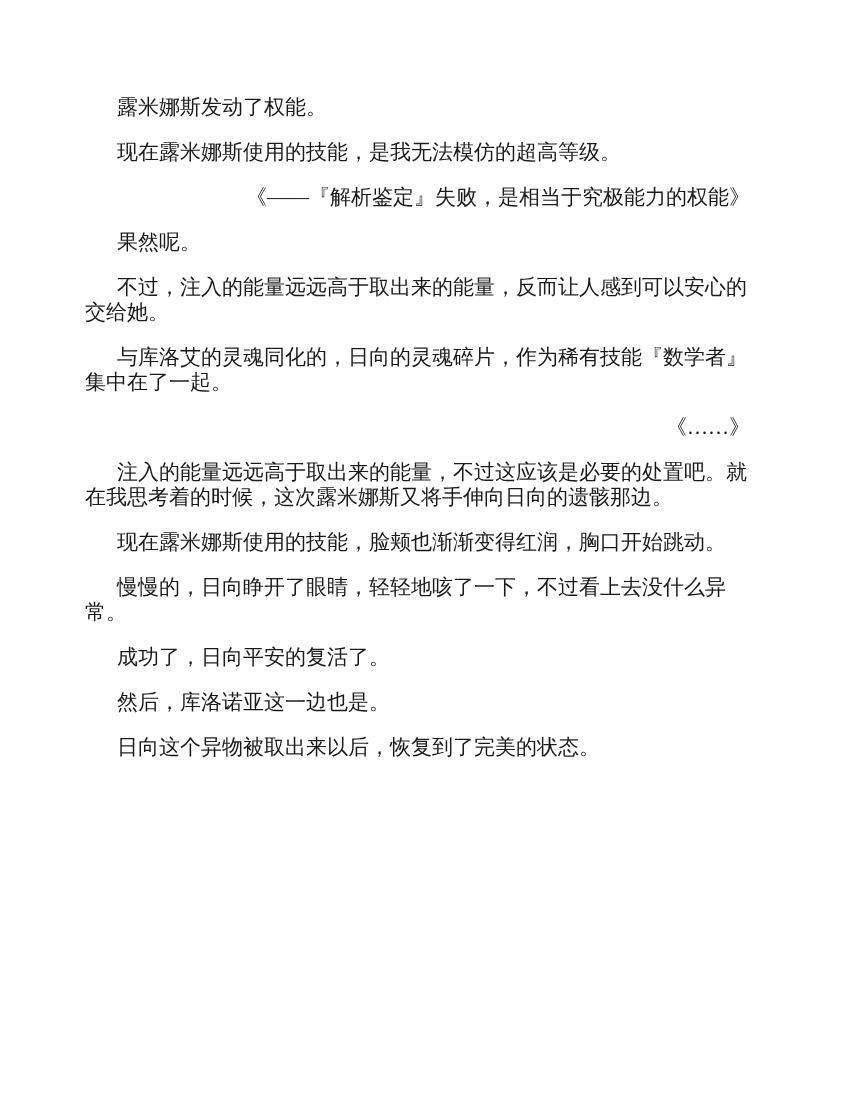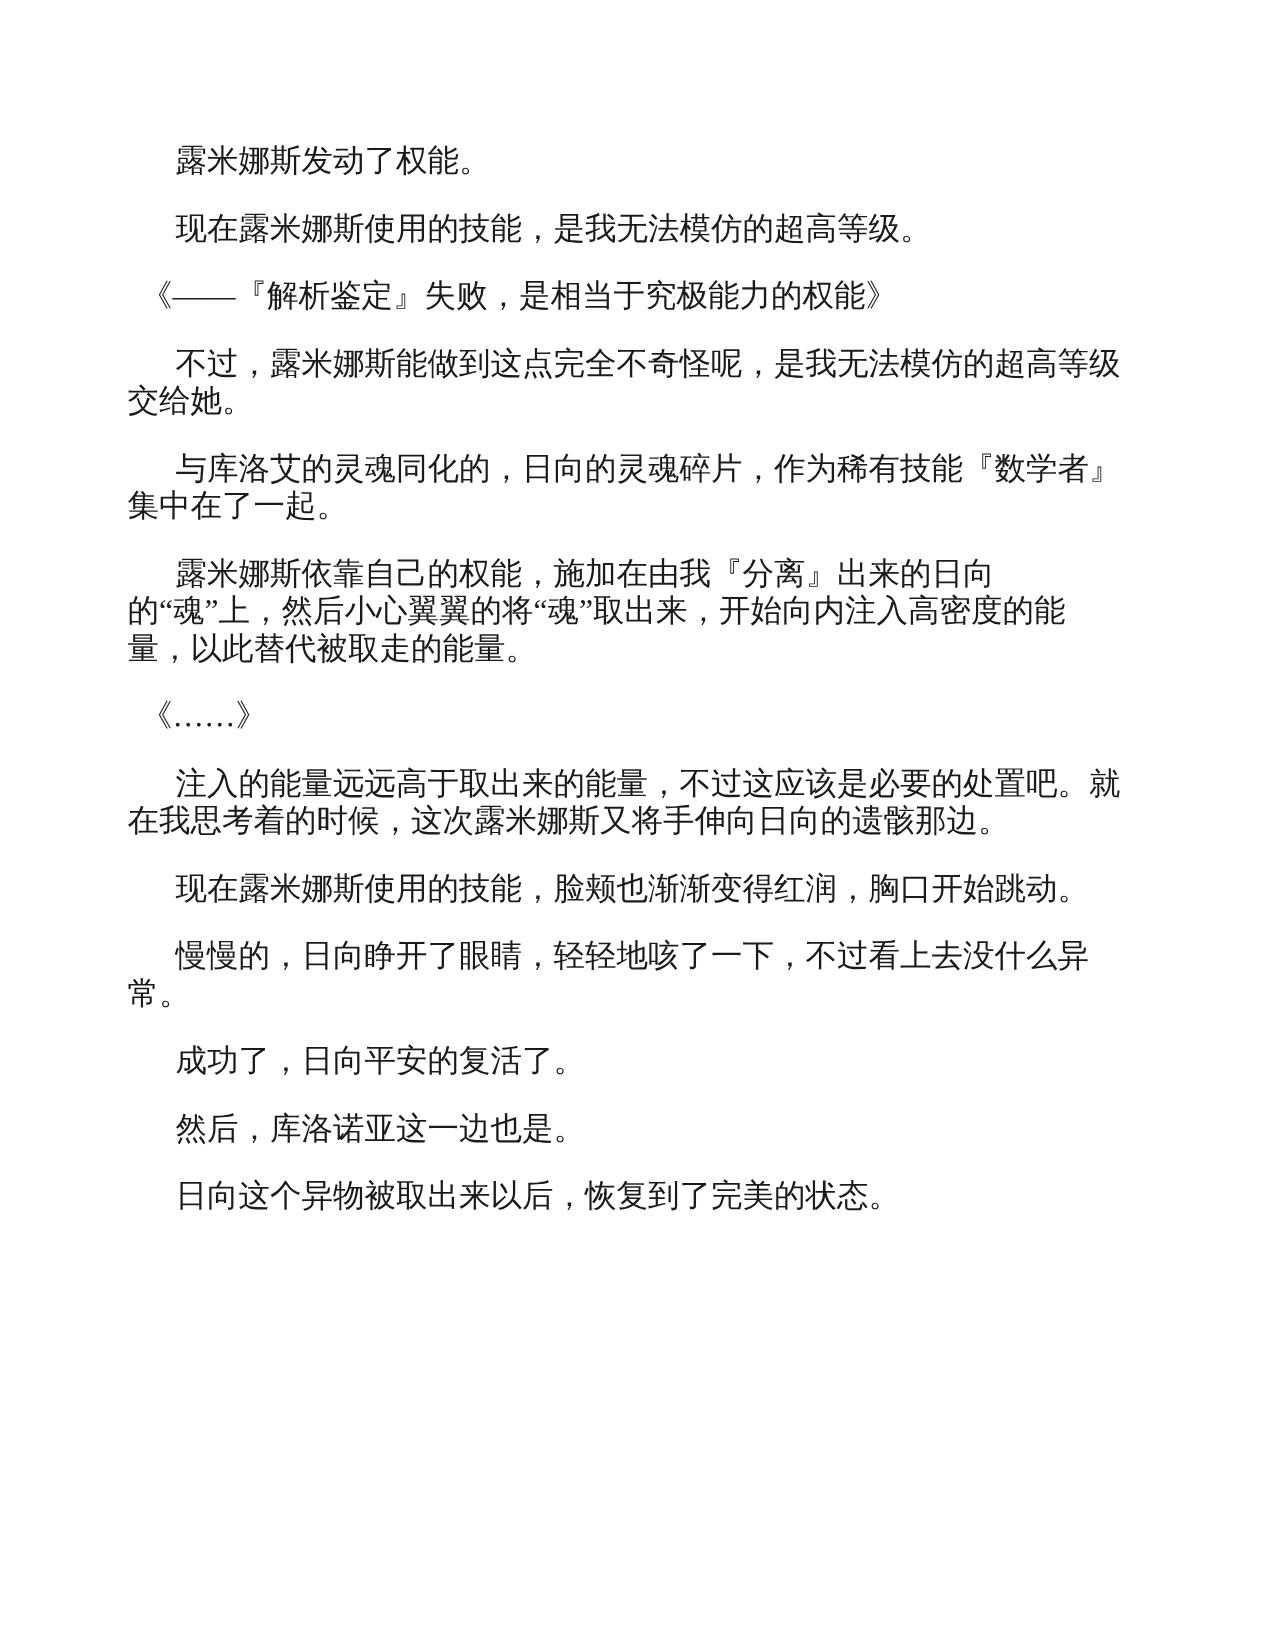--- a/index.html
+++ b/index.html
@@ -31,37 +31,36 @@
     margin: 0 0 20px 0;
     white-space: pre-line;      
     text-align: left;
     word-break: break-all;
   }
   p.para.indent {
     text-indent: 32px;          
   }
   p.para.bracket {
     text-indent: 9px;           
+    text-align: right;
   }
 </style>
 </head>
 <body>
 
 <div class="page">
   <div class="text-block" id="text-block">
       <p class="para indent">露米娜斯发动了权能。</p>
       <p class="para indent">现在露米娜斯使用的技能，是我无法模仿的超高等级。</p>
       <p class="para bracket">《——『解析鉴定』失败，是相当于究极能力的权能》</p>
-      <p class="para indent">不过，露米娜斯能做到这点完全不奇怪呢，是我无法模仿的超高等级
+      <p class="para indent">果然呢。</p>
+      <p class="para indent">不过，注入的能量远远高于取出来的能量，反而让人感到可以安心的
 交给她。</p>
       <p class="para indent">与库洛艾的灵魂同化的，日向的灵魂碎片，作为稀有技能『数学者』
 集中在了一起。</p>
-      <p class="para indent">露米娜斯依靠自己的权能，施加在由我『分离』出来的日向
-的“魂”上，然后小心翼翼的将“魂”取出来，开始向内注入高密度的能
-量，以此替代被取走的能量。</p>
       <p class="para bracket">《……》</p>
       <p class="para indent">注入的能量远远高于取出来的能量，不过这应该是必要的处置吧。就
 在我思考着的时候，这次露米娜斯又将手伸向日向的遗骸那边。</p>
       <p class="para indent">现在露米娜斯使用的技能，脸颊也渐渐变得红润，胸口开始跳动。</p>
       <p class="para indent">慢慢的，日向睁开了眼睛，轻轻地咳了一下，不过看上去没什么异
 常。</p>
       <p class="para indent">成功了，日向平安的复活了。</p>
       <p class="para indent">然后，库洛诺亚这一边也是。</p>
       <p class="para indent">日向这个异物被取出来以后，恢复到了完美的状态。</p>
     </div>

